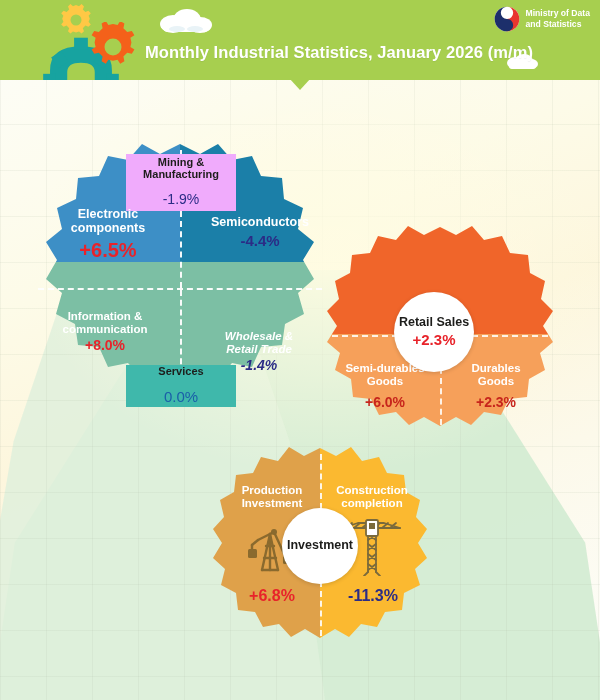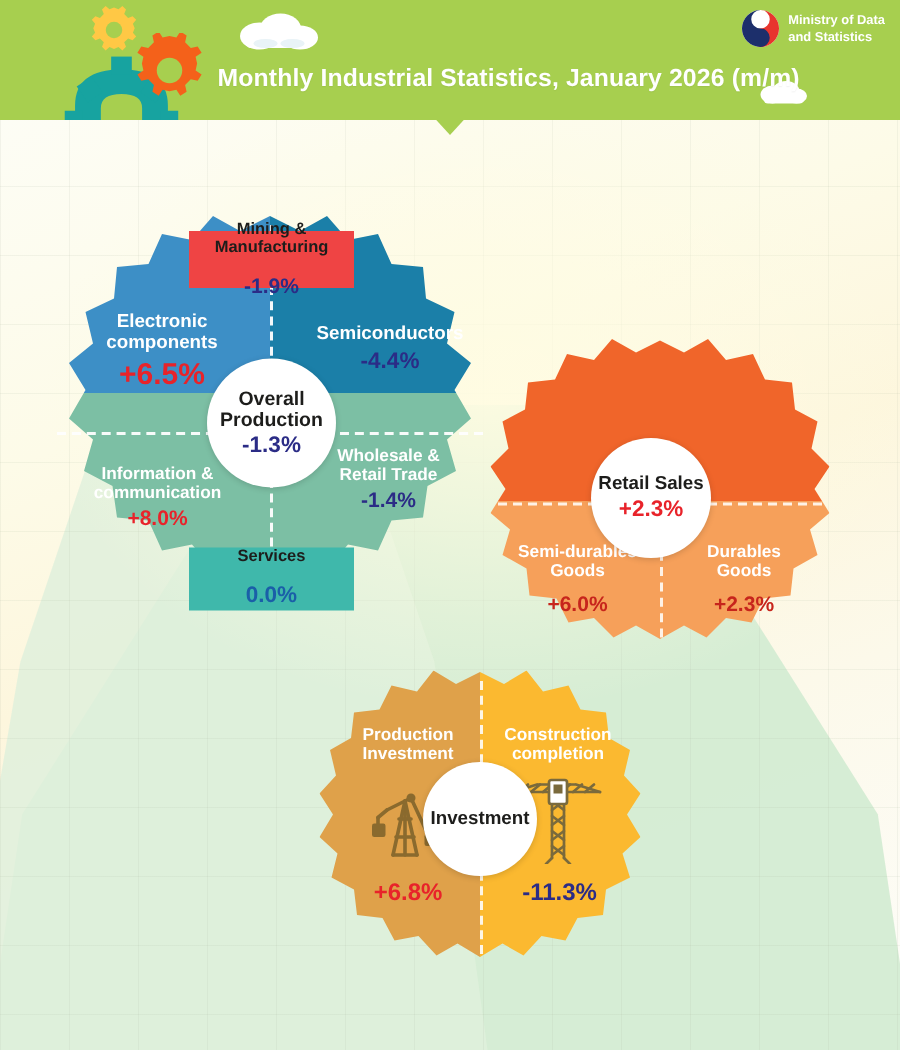--- a/index.html
+++ b/index.html
@@ -81,21 +81,21 @@
 
   .lbl{position:absolute;text-align:center;line-height:1.1;z-index:4;}
   .lbl .t{font-weight:bold;color:#ffffff;display:block;}
   .lbl .v{font-weight:bold;display:block;margin-top:3px;}
 
   .chip{
     position:absolute;z-index:4;text-align:center;
     display:flex;flex-direction:column;align-items:center;justify-content:center;
   }
   .chip .t{font-weight:bold;color:#1d1d1b;line-height:1.08;}
-  .chip .v{font-weight:bold;line-height:1.1;margin-top:11px;}
+  .chip .v{font-weight:normal;line-height:1.1;margin-top:11px;}
 
   .pos{color:#e8232a;}
   .neg{color:#2b2c86;}
   .zero{color:#1a5fa8;}
 
   .divh{position:absolute;border-top:2px dashed #ffffff;z-index:3;opacity:.95;}
   .divv{position:absolute;border-left:2px dashed #ffffff;z-index:3;opacity:.95;}
 
   .icon-svg{position:absolute;z-index:4;}
 </style>
@@ -204,21 +204,21 @@
           <rect x="152" y="0" width="152" height="124" fill="#1b7fa8"></rect>
           <rect x="0" y="124" width="304" height="180" fill="#7cbfa4"></rect>
         </g>
       </svg>
     </div>
 
     <div class="divh" style="left:10px;top:150px;width:284px;"></div>
     <div class="divv" style="left:152px;top:12px;height:138px;"></div>
     <div class="divv" style="left:152px;top:152px;height:84px;"></div>
 
-    <div class="chip" style="left:98px;top:16px;width:110px;height:38px;background:#ef4444;">
+    <div class="chip" style="left:98px;top:16px;width:110px;height:57px;background:#f0abfc;">
       <div class="t" style="font-size:11px;">Mining &amp;</div>
       <div class="t" style="font-size:11px;text-align:center;">Manufacturing</div>
       <div class="v neg" style="font-size:14px;">-1.9%</div>
     </div>
 
     <div class="chip" style="left:98px;top:227px;width:110px;height:42px;background:#3fb8ab;">
       <div class="t" style="font-size:11px;">Services</div>
       <div class="v zero" style="font-size:15px;">0.0%</div>
     </div>
 
@@ -232,31 +232,26 @@
       <span class="t" style="font-size:12.5px;">Semiconductors</span>
       <span class="v neg" style="font-size:15px;">-4.4%</span>
     </div>
 
     <div class="lbl" style="left:16px;top:172px;width:122px;">
       <span class="t" style="font-size:11.5px;">Information &amp;</span>
       <span class="t" style="font-size:11.5px;">communication</span>
       <span class="v pos" style="font-size:14px;">+8.0%</span>
     </div>
 
-    <div class="lbl" style="left:172px;top:160px;width:118px;">
+    <div class="lbl" style="left:172px;top:192px;width:118px;font-style:italic;">
       <span class="t" style="font-size:11.5px;">Wholesale &amp;</span>
       <span class="t" style="font-size:11.5px;">Retail Trade</span>
       <span class="v neg" style="font-size:14px;">-1.4%</span>
     </div>
 
-    <div class="hub" style="left:110px;top:101px;width:86px;height:86px;">
-      <div class="hub-name" style="font-size:13px;">Overall</div>
-      <div class="hub-name" style="font-size:13px;">Production</div>
-      <div class="hub-val neg" style="font-size:15px;">-1.3%</div>
-    </div>
   </div>
 
   <div class="cluster" id="c-retail" style="left:324px;top:222px;width:232px;height:228px;">
 
     <div class="gear">
       <svg viewBox="0 0 232 228" preserveAspectRatio="none">
         <defs>
           <clipPath id="clipRetail">
             <path d="M116 5
               L132 13 L148 4 L160 18 L178 14 L186 31 L204 33 L206 51 L221 59 L217 77

